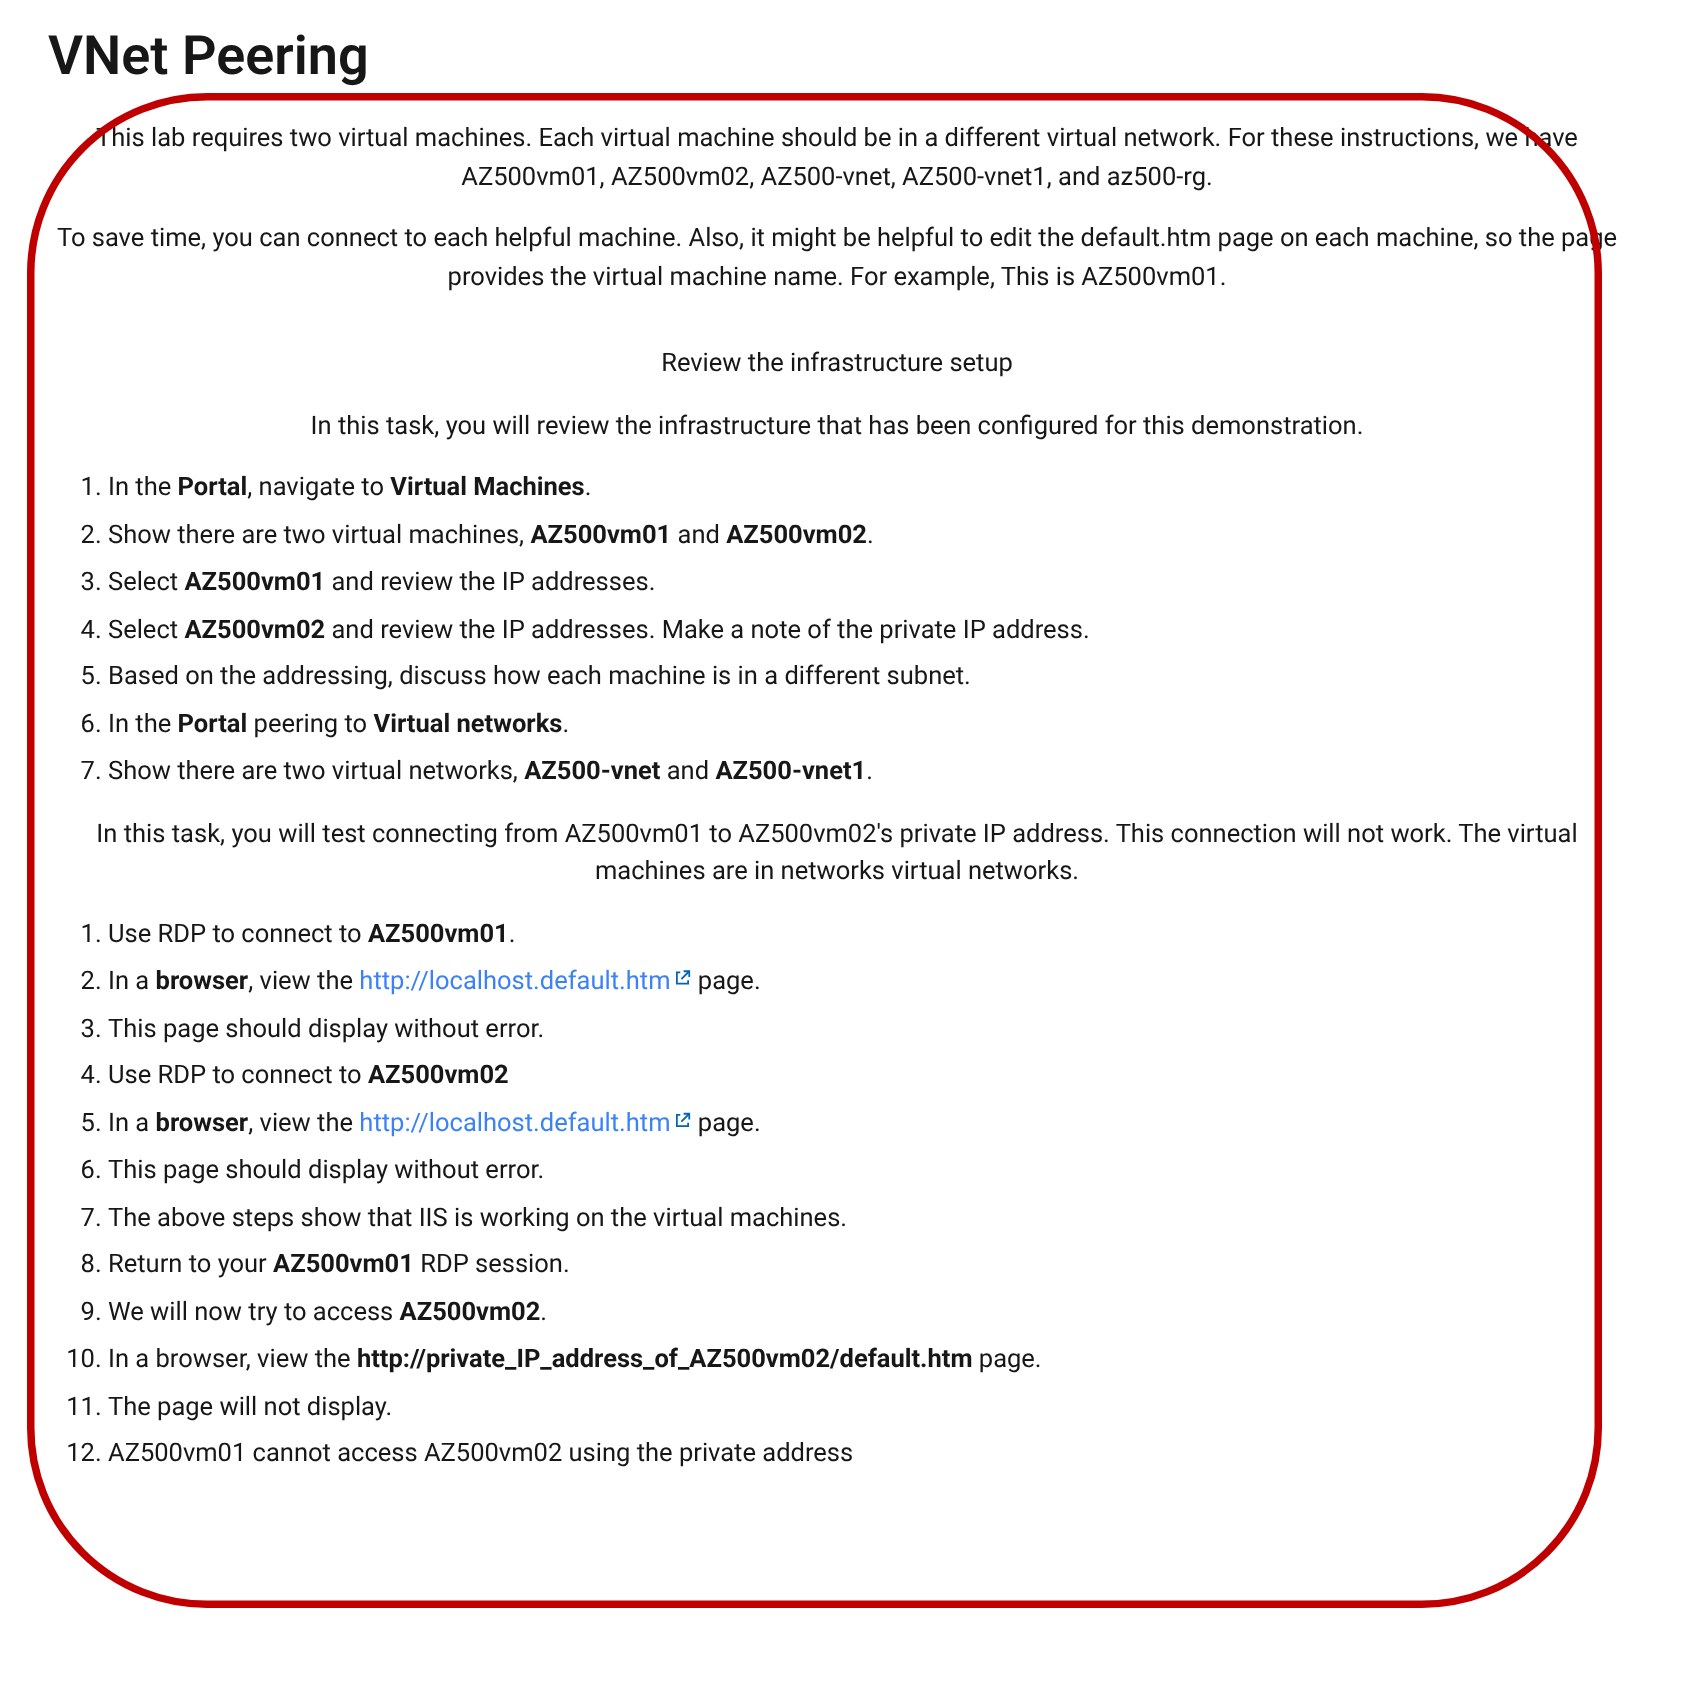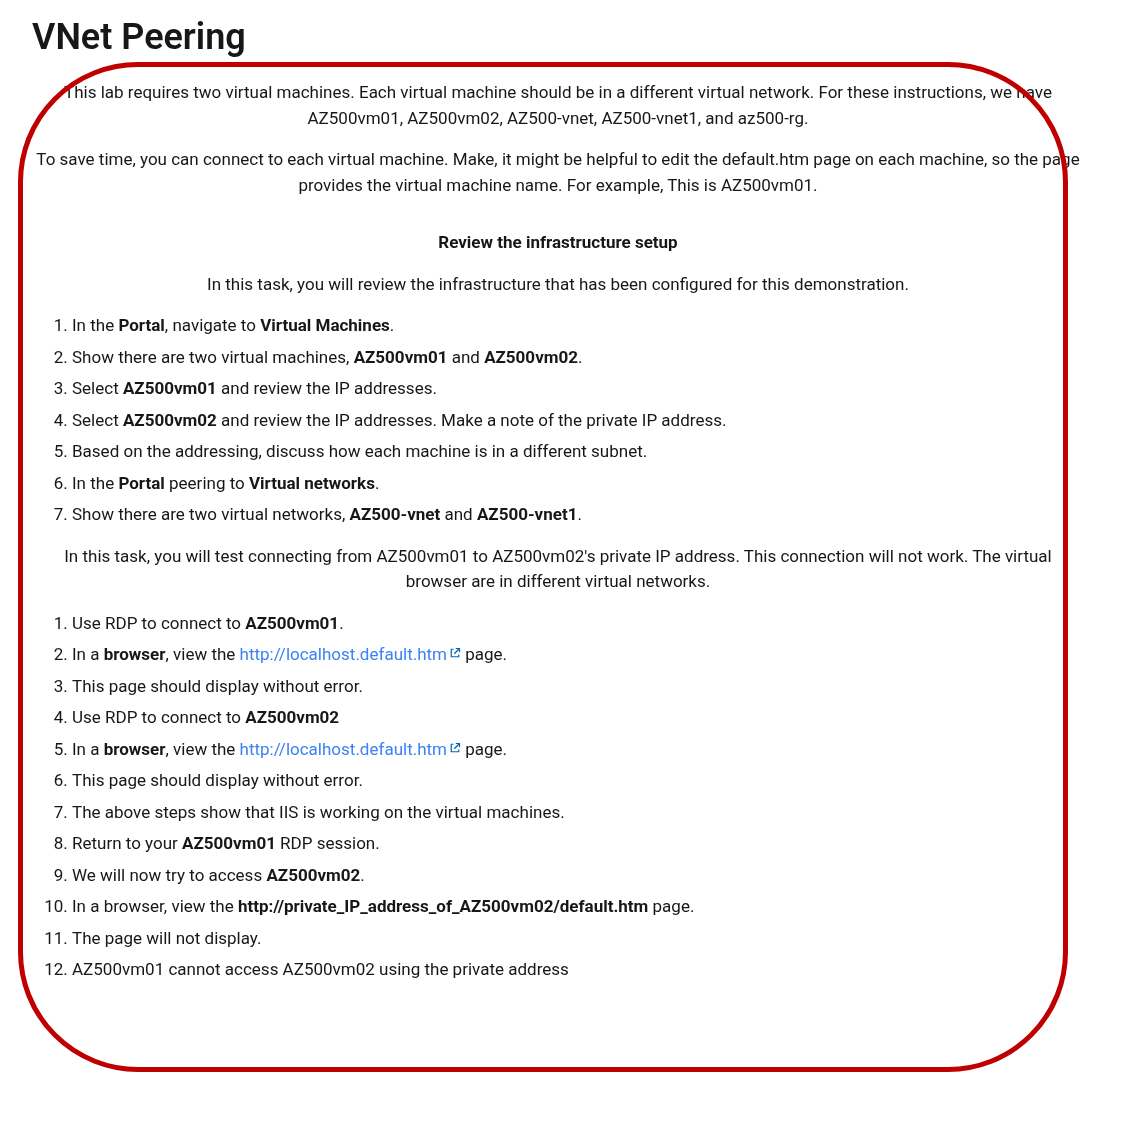--- a/index.html
+++ b/index.html
@@ -27,21 +27,21 @@
       font-size: 36px;
       font-weight: 600;
       margin: 0 0 16px 0;
       color: #171717;
     }
     p {
       margin: 0 0 16px 0;
       text-align: center;
     }
     .section-heading {
-      font-weight: 700;
+      font-weight: 400;
       margin-top: 32px;
       margin-bottom: 16px;
     }
     ol {
       padding-left: 40px;
       margin: 16px 0;
     }
     ol li {
       margin-bottom: 6px;
     }
@@ -81,36 +81,36 @@
 </head>
 <body>
 
 <div class="circle"></div>
 
 <div class="content">
 
   <h1>VNet Peering</h1>
 
   <p>This lab requires two virtual machines. Each virtual machine should be in a different virtual network. For these instructions, we have AZ500vm01, AZ500vm02, AZ500-vnet, AZ500-vnet1, and az500-rg.</p>
-  <p>To save time, you can connect to each virtual machine. Make, it might be helpful to edit the default.htm page on each machine, so the page provides the virtual machine name. For example, This is AZ500vm01.</p>
+  <p>To save time, you can connect to each helpful machine. Also, it might be helpful to edit the default.htm page on each machine, so the page provides the virtual machine name. For example, This is AZ500vm01.</p>
 
   <p class="section-heading">Review the infrastructure setup</p>
   <p>In this task, you will review the infrastructure that has been configured for this demonstration.</p>
 
   <ol>
     <li><span>In the </span><strong>Portal</strong><span>, navigate to </span><strong>Virtual Machines</strong><span>.</span></li>
     <li><span>Show there are two virtual machines, </span><strong>AZ500vm01</strong><span> and </span><strong>AZ500vm02</strong><span>.</span></li>
     <li><span>Select </span><strong>AZ500vm01</strong><span> and review the IP addresses.</span></li>
     <li><span>Select </span><strong>AZ500vm02</strong><span> and review the IP addresses. Make a note of the private IP address.</span></li>
     <li><span>Based on the addressing, discuss how each machine is in a different subnet.</span></li>
     <li><span>In the </span><strong>Portal</strong><span> peering to </span><strong>Virtual networks</strong><span>.</span></li>
     <li><span>Show there are two virtual networks, </span><strong>AZ500-vnet</strong><span> and </span><strong>AZ500-vnet1</strong><span>.</span></li>
   </ol>
 
-  <p>In this task, you will test connecting from AZ500vm01 to AZ500vm02's private IP address. This connection will not work. The virtual browser are in different virtual networks.</p>
+  <p>In this task, you will test connecting from AZ500vm01 to AZ500vm02's private IP address. This connection will not work. The virtual machines are in networks virtual networks.</p>
 
   <ol>
     <li><span>Use RDP to connect to </span><strong>AZ500vm01</strong><span>.</span></li>
     <li><span>In a </span><strong>browser</strong><span>, view the </span><a class="link" href="#">http://localhost.default.htm</a><span class="ext-icon"><svg viewBox="0 0 16 16" fill="none" stroke="#0065b3" stroke-width="1.6">
             <path d="M6 3H3v10h10v-3"></path>
             <path d="M9 2h5v5"></path>
             <path d="M14 2L7 9"></path>
           </svg></span><span> page.</span></li>
     <li><span>This page should display without error.</span></li>
     <li><span>Use RDP to connect to </span><strong>AZ500vm02</strong></li>

